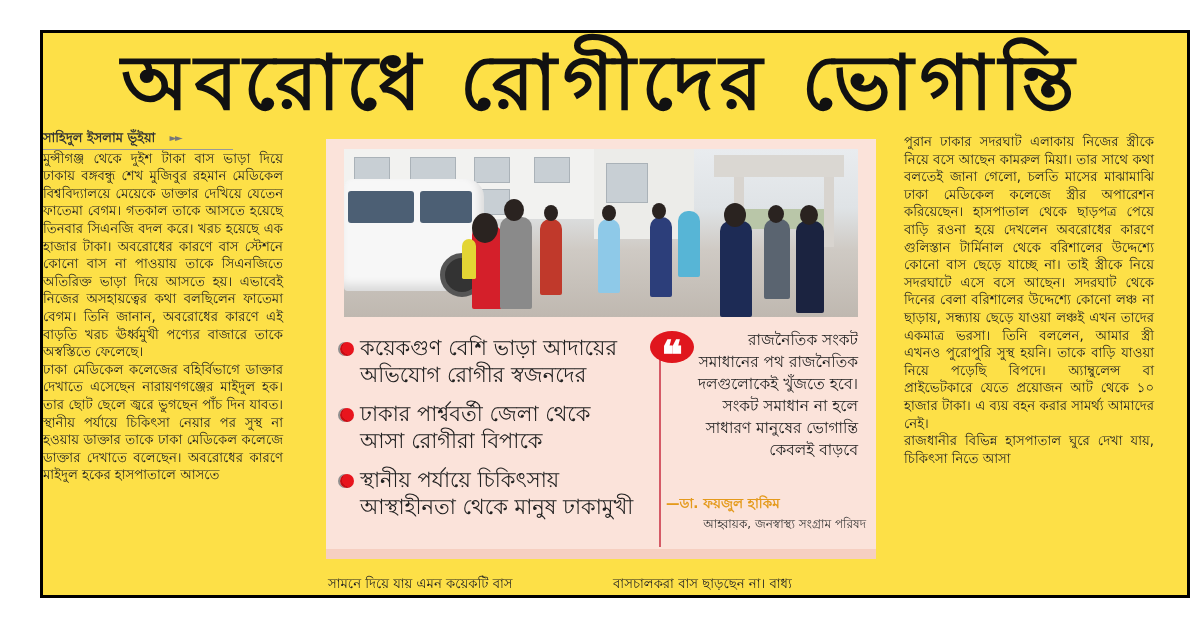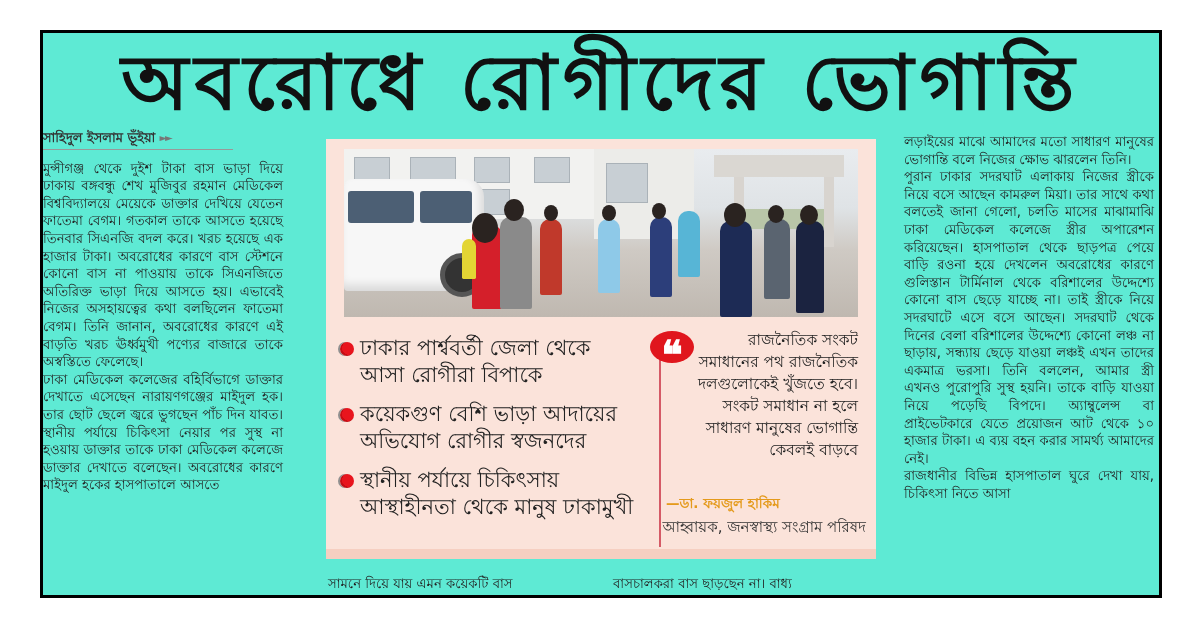--- a/index.html
+++ b/index.html
@@ -2,35 +2,35 @@
 <html><head>
 <meta charset="utf-8">
 <style>
   html, body { margin: 0; padding: 0; }
   body {
     width: 1200px; height: 630px; background: #ffffff; position: relative; overflow: hidden;
     font-family: "DejaVu Sans", sans-serif; color: #1a1a1a;
   }
   .frame {
     position: absolute; left: 40px; top: 30px; width: 1116px; height: 562px;
-    border: 3px solid #000; background: #5eead4; overflow: hidden;
+    border: 3px solid #000; background: #fde047; overflow: hidden; padding-left: 28px;
   }
   .headline {
     position: absolute; left: 0; top: 4px; width: 1116px; height: 92px;
     font-family: "DejaVu Serif", serif; font-size: 76px; line-height: 92px;
     font-weight: bold; letter-spacing: 6px; text-align: center; color: #111;
     white-space: nowrap; transform: scaleX(1.02);
   }
   .col { position: absolute; top: 96px; font-size: 13.2px; line-height: 17.6px; text-align: justify; color: #222; }
   .col p { margin: 0; }
   .col-left { left: 0; width: 240px; }
   .col-right { left: 861px; width: 250px; top: 100px; }
   .byline {
     font-size: 13px; font-weight: bold; color: #333; border-bottom: 1.5px solid #999;
-    padding-bottom: 2px; margin-bottom: 10px; width: 190px; white-space: nowrap; display: flex; gap: 4px; align-items: center;
+    padding-bottom: 2px; width: 190px; white-space: nowrap; display: flex; gap: 14px; align-items: center;
   }
   .byline .arrow { color: #777; font-size: 10px; letter-spacing: -2px; }
   .panel {
     position: absolute; left: 283px; top: 106px; width: 550px; height: 420px; background: #fbe3da;
   }
   .photo {
     position: absolute; left: 18px; top: 10px; width: 514px; height: 168px;
     background: linear-gradient(180deg, #e9ecef 0%, #dfe3e6 35%, #cfcac4 60%, #bfb8b0 100%);
     overflow: hidden;
   }
@@ -49,21 +49,21 @@
     box-shadow: -2px 0 0 #8f8f8f;
   }
   .quote-box { position: absolute; left: 330px; top: 188px; width: 214px; height: 222px; }
   .quote-line { position: absolute; left: 3px; top: 30px; width: 2px; height: 190px; background: #d55a66; }
   .quote-mark {
     position: absolute; left: -6px; top: 4px; width: 44px; height: 32px; border-radius: 50%; background: #e0161d;
     color: #fff; font-family: "DejaVu Serif", serif; font-weight: bold; font-size: 40px; line-height: 48px; text-align: center;
   }
   .quote-text { position: absolute; right: 12px; top: 2px; width: 168px; text-align: right; font-size: 15.4px; line-height: 22px; color: #222; }
   .quote-author { position: absolute; right: 4px; top: 166px; width: 200px; text-align: left; font-size: 13.5px; font-weight: bold; color: #e49a1c; }
-  .quote-role { position: absolute; right: 4px; top: 188px; width: 210px; text-align: right; font-size: 15px; color: #333; }
+  .quote-role { position: absolute; right: 4px; top: 188px; width: 210px; text-align: right; font-size: 12px; color: #333; }
   .panel-bottom { position: absolute; left: 0; bottom: 0; width: 550px; height: 10px; background: #f6cfc1; }
   .below { position: absolute; top: 542px; font-size: 13.2px; line-height: 17px; color: #222; white-space: nowrap; }
 </style>
 </head>
 <body>
 
 <div class="frame">
   <div class="headline">অবরোধে রোগীদের ভোগান্তি</div>
 
   <div class="col col-left">
@@ -110,25 +110,25 @@
       <div class="head" style="left:380px;top:54px;width:22px;height:24px;"></div>
       <div class="person" style="left:420px;top:70px;width:26px;height:80px;background:#5a6470;"></div>
       <div class="head" style="left:424px;top:56px;width:16px;height:18px;"></div>
       <div class="person" style="left:452px;top:72px;width:28px;height:92px;background:#1b2340;"></div>
       <div class="head" style="left:456px;top:56px;width:18px;height:20px;"></div>
     </div>
 
     <div class="bullets">
       <div class="bullet">
         <span class="dot"></span>
-        <span>ঢাকার পার্শ্ববর্তী জেলা থেকে আসা রোগীরা বিপাকে</span>
+        <span>কয়েকগুণ বেশি ভাড়া আদায়ের অভিযোগ রোগীর স্বজনদের</span>
       </div>
       <div class="bullet">
         <span class="dot"></span>
-        <span>কয়েকগুণ বেশি ভাড়া আদায়ের অভিযোগ রোগীর স্বজনদের</span>
+        <span>ঢাকার পার্শ্ববর্তী জেলা থেকে আসা রোগীরা বিপাকে</span>
       </div>
       <div class="bullet">
         <span class="dot"></span>
         <span>স্থানীয় পর্যায়ে চিকিৎসায় আস্থাহীনতা থেকে মানুষ ঢাকামুখী</span>
       </div>
     </div>
 
     <div class="quote-box">
       <div class="quote-line"></div>
       <div class="quote-mark">❝</div>
@@ -136,17 +136,16 @@
       <div class="quote-author">—ডা. ফয়জুল হাকিম</div>
       <div class="quote-role">আহ্বায়ক, জনস্বাস্থ্য সংগ্রাম পরিষদ</div>
     </div>
     <div class="panel-bottom"></div>
   </div>
 
   <div class="below" style="left:570px;">বাসচালকরা বাস ছাড়ছেন না। বাধ্য</div>
   <div class="below" style="left:285px;">সামনে দিয়ে যায় এমন কয়েকটি বাস</div>
 
   <div class="col col-right">
-    <p>লড়াইয়ের মাঝে আমাদের মতো সাধারণ মানুষের ভোগান্তি বলে নিজের ক্ষোভ ঝারলেন তিনি।</p>
     <p>পুরান ঢাকার সদরঘাট এলাকায় নিজের স্ত্রীকে নিয়ে বসে আছেন কামরুল মিয়া। তার সাথে কথা বলতেই জানা গেলো, চলতি মাসের মাঝামাঝি ঢাকা মেডিকেল কলেজে স্ত্রীর অপারেশন করিয়েছেন। হাসপাতাল থেকে ছাড়পত্র পেয়ে বাড়ি রওনা হয়ে দেখলেন অবরোধের কারণে গুলিস্তান টার্মিনাল থেকে বরিশালের উদ্দেশ্যে কোনো বাস ছেড়ে যাচ্ছে না। তাই স্ত্রীকে নিয়ে সদরঘাটে এসে বসে আছেন। সদরঘাট থেকে দিনের বেলা বরিশালের উদ্দেশ্যে কোনো লঞ্চ না ছাড়ায়, সন্ধ্যায় ছেড়ে যাওয়া লঞ্চই এখন তাদের একমাত্র ভরসা। তিনি বললেন, আমার স্ত্রী এখনও পুরোপুরি সুস্থ হয়নি। তাকে বাড়ি যাওয়া নিয়ে পড়েছি বিপদে। অ্যাম্বুলেন্স বা প্রাইভেটকারে যেতে প্রয়োজন আট থেকে ১০ হাজার টাকা। এ ব্যয় বহন করার সামর্থ্য আমাদের নেই।</p>
     <p>রাজধানীর বিভিন্ন হাসপাতাল ঘুরে দেখা যায়, চিকিৎসা নিতে আসা</p>
   </div>
 </div>
 
 </body></html>

